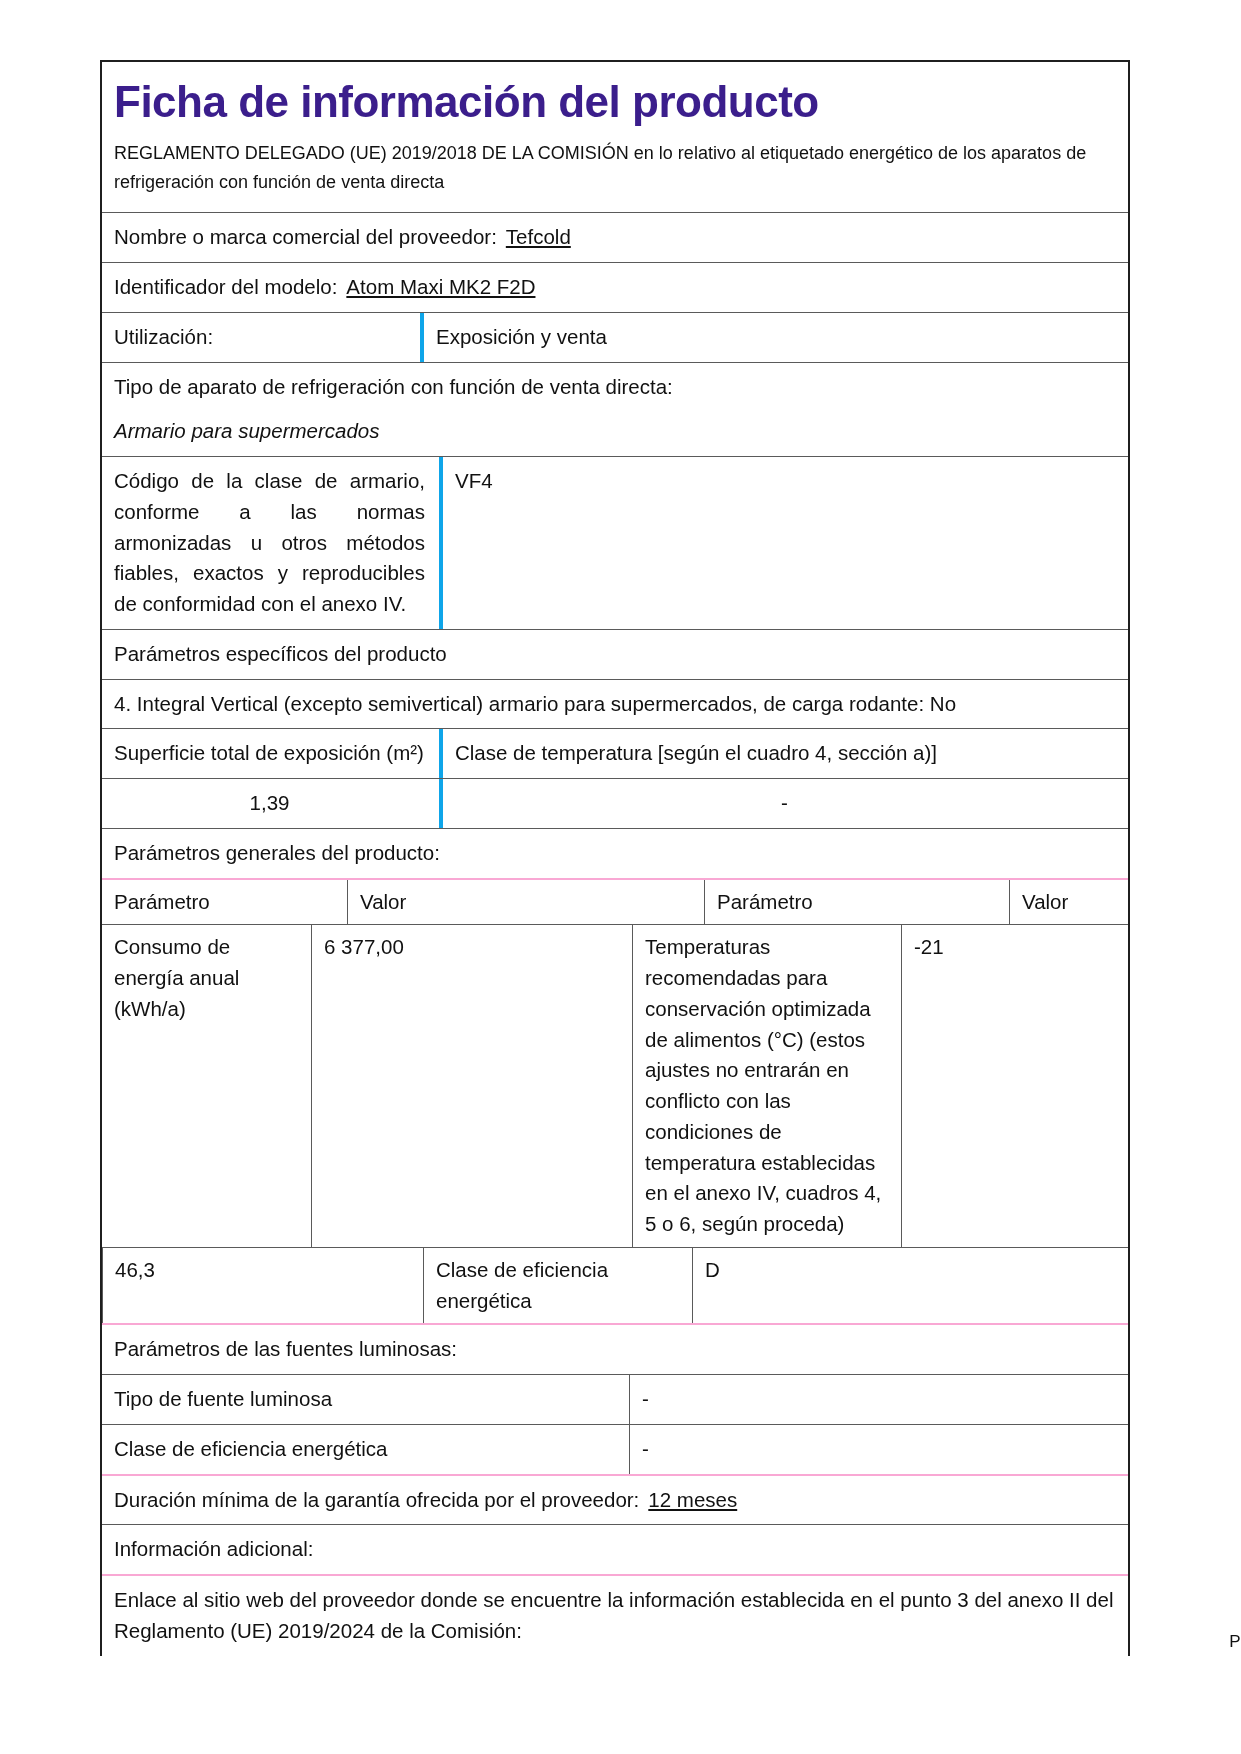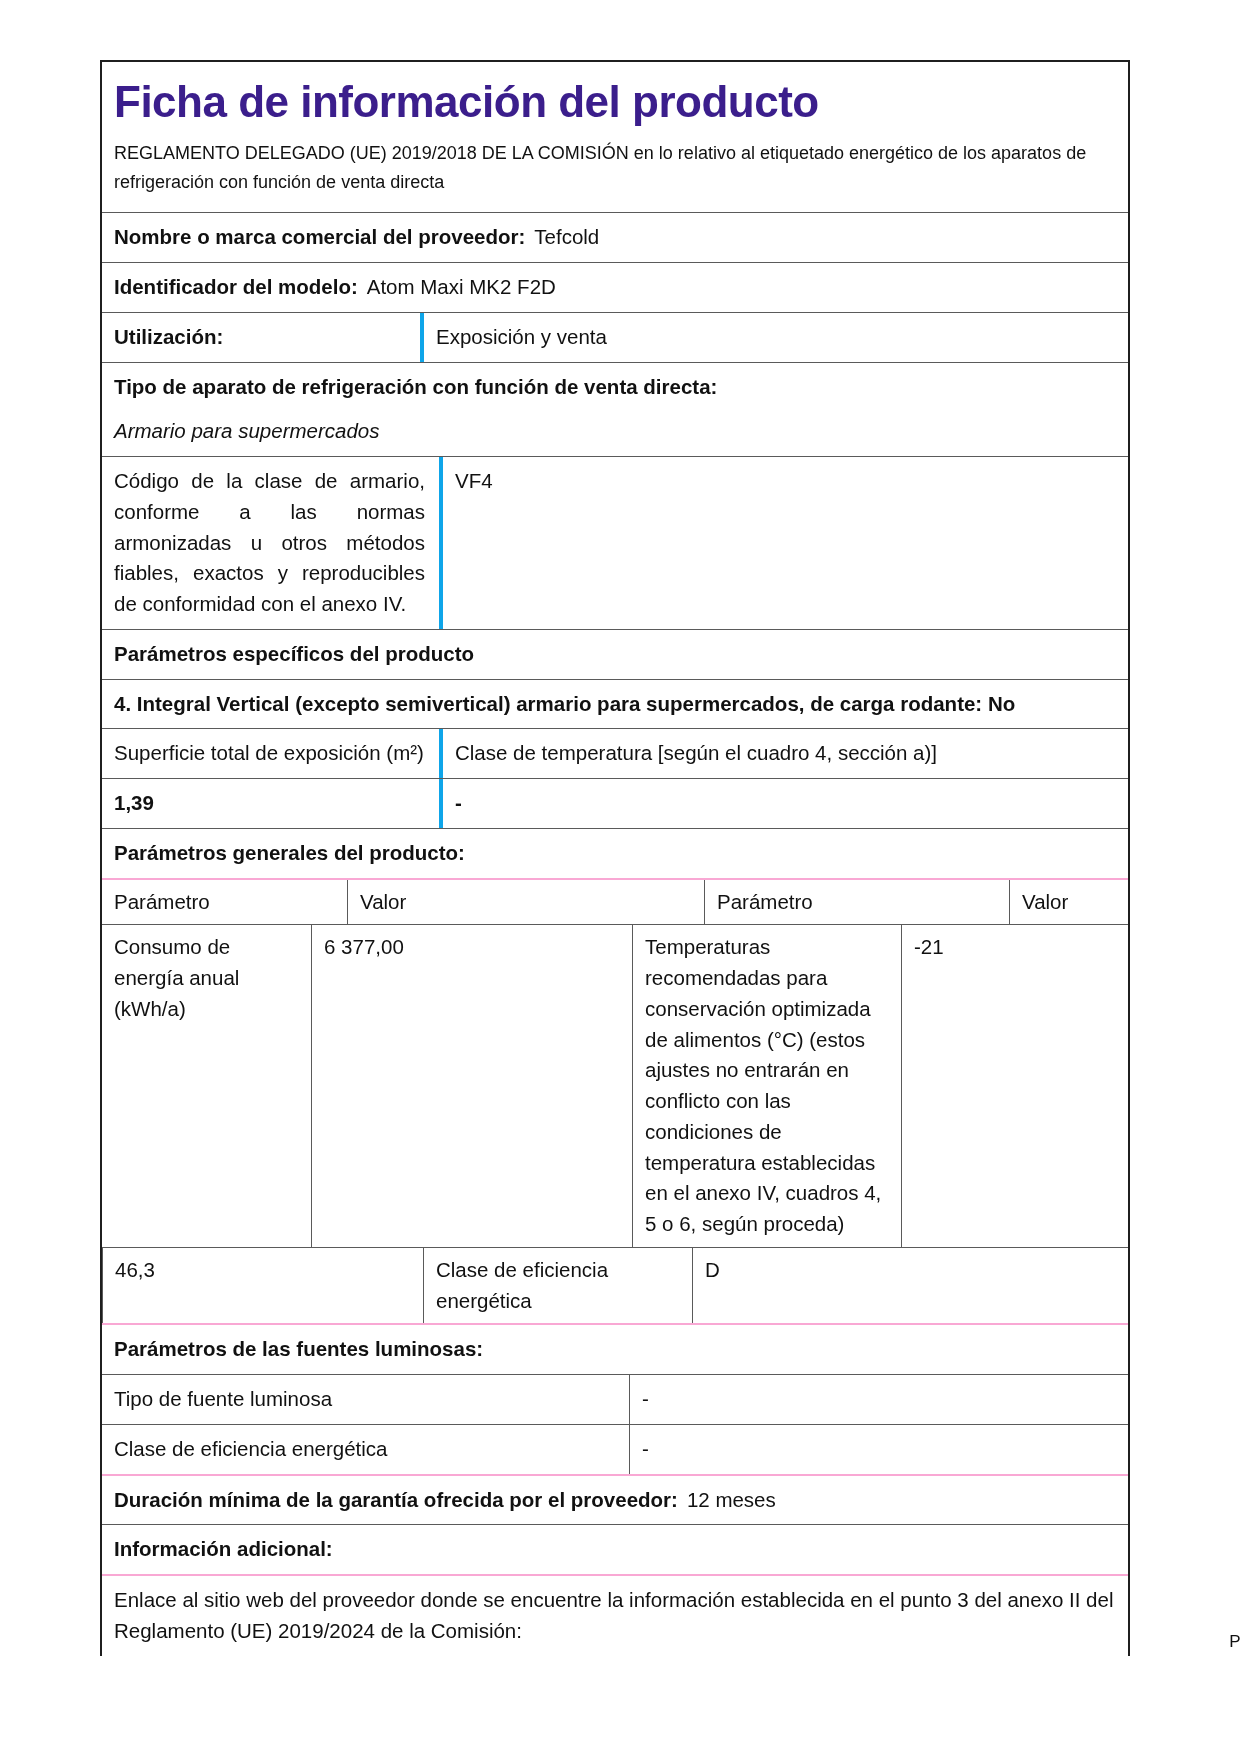--- a/index.html
+++ b/index.html
@@ -36,36 +36,36 @@
   }
 
   .row {
     border-top: 1px solid #5a5a5a;
     font-size: 20.5px;
     line-height: 1.5;
   }
   .row.thick { border-top: 2px solid #f9a8d4; gap: 36px; }
   .pad { padding: 9px 14px 9px 12px; }
 
-  .lbl { font-weight: bold; }
-  .val { margin-left: 9px; }
+  .lbl { font-weight: normal; }
+  .val { margin-left: 9px; text-decoration: underline; }
 
   .cols { display: flex; align-items: stretch; }
   .cols > div { padding: 9px 14px 9px 12px; }
   .cell-r { border-left: 4px solid #0ea5e9; }
 
   
   .w-util-l { width: 318px; flex: none; }
   .w-util-r { flex: 1; }
 
   
   .w-cab-l { width: 337px; flex: none; }
   .w-cab-r { flex: 1; }
   .justify { text-align: justify; }
-  .right { text-align: left; font-weight: bold; }
+  .right { text-align: center; }
 
   .gap-above { margin-top: 14px; font-style: italic; }
 
   
   .gcols > div { padding: 7px 14px 7px 12px; }
   .g1 { width: 209px; flex: none; }
   .g2 { width: 321px; flex: none; border-left: 1px solid #5a5a5a; }
   .g3 { width: 269px; flex: none; border-left: 1px solid #5a5a5a; }
   .g4 { flex: 1; border-left: 1px solid #5a5a5a; }
 

